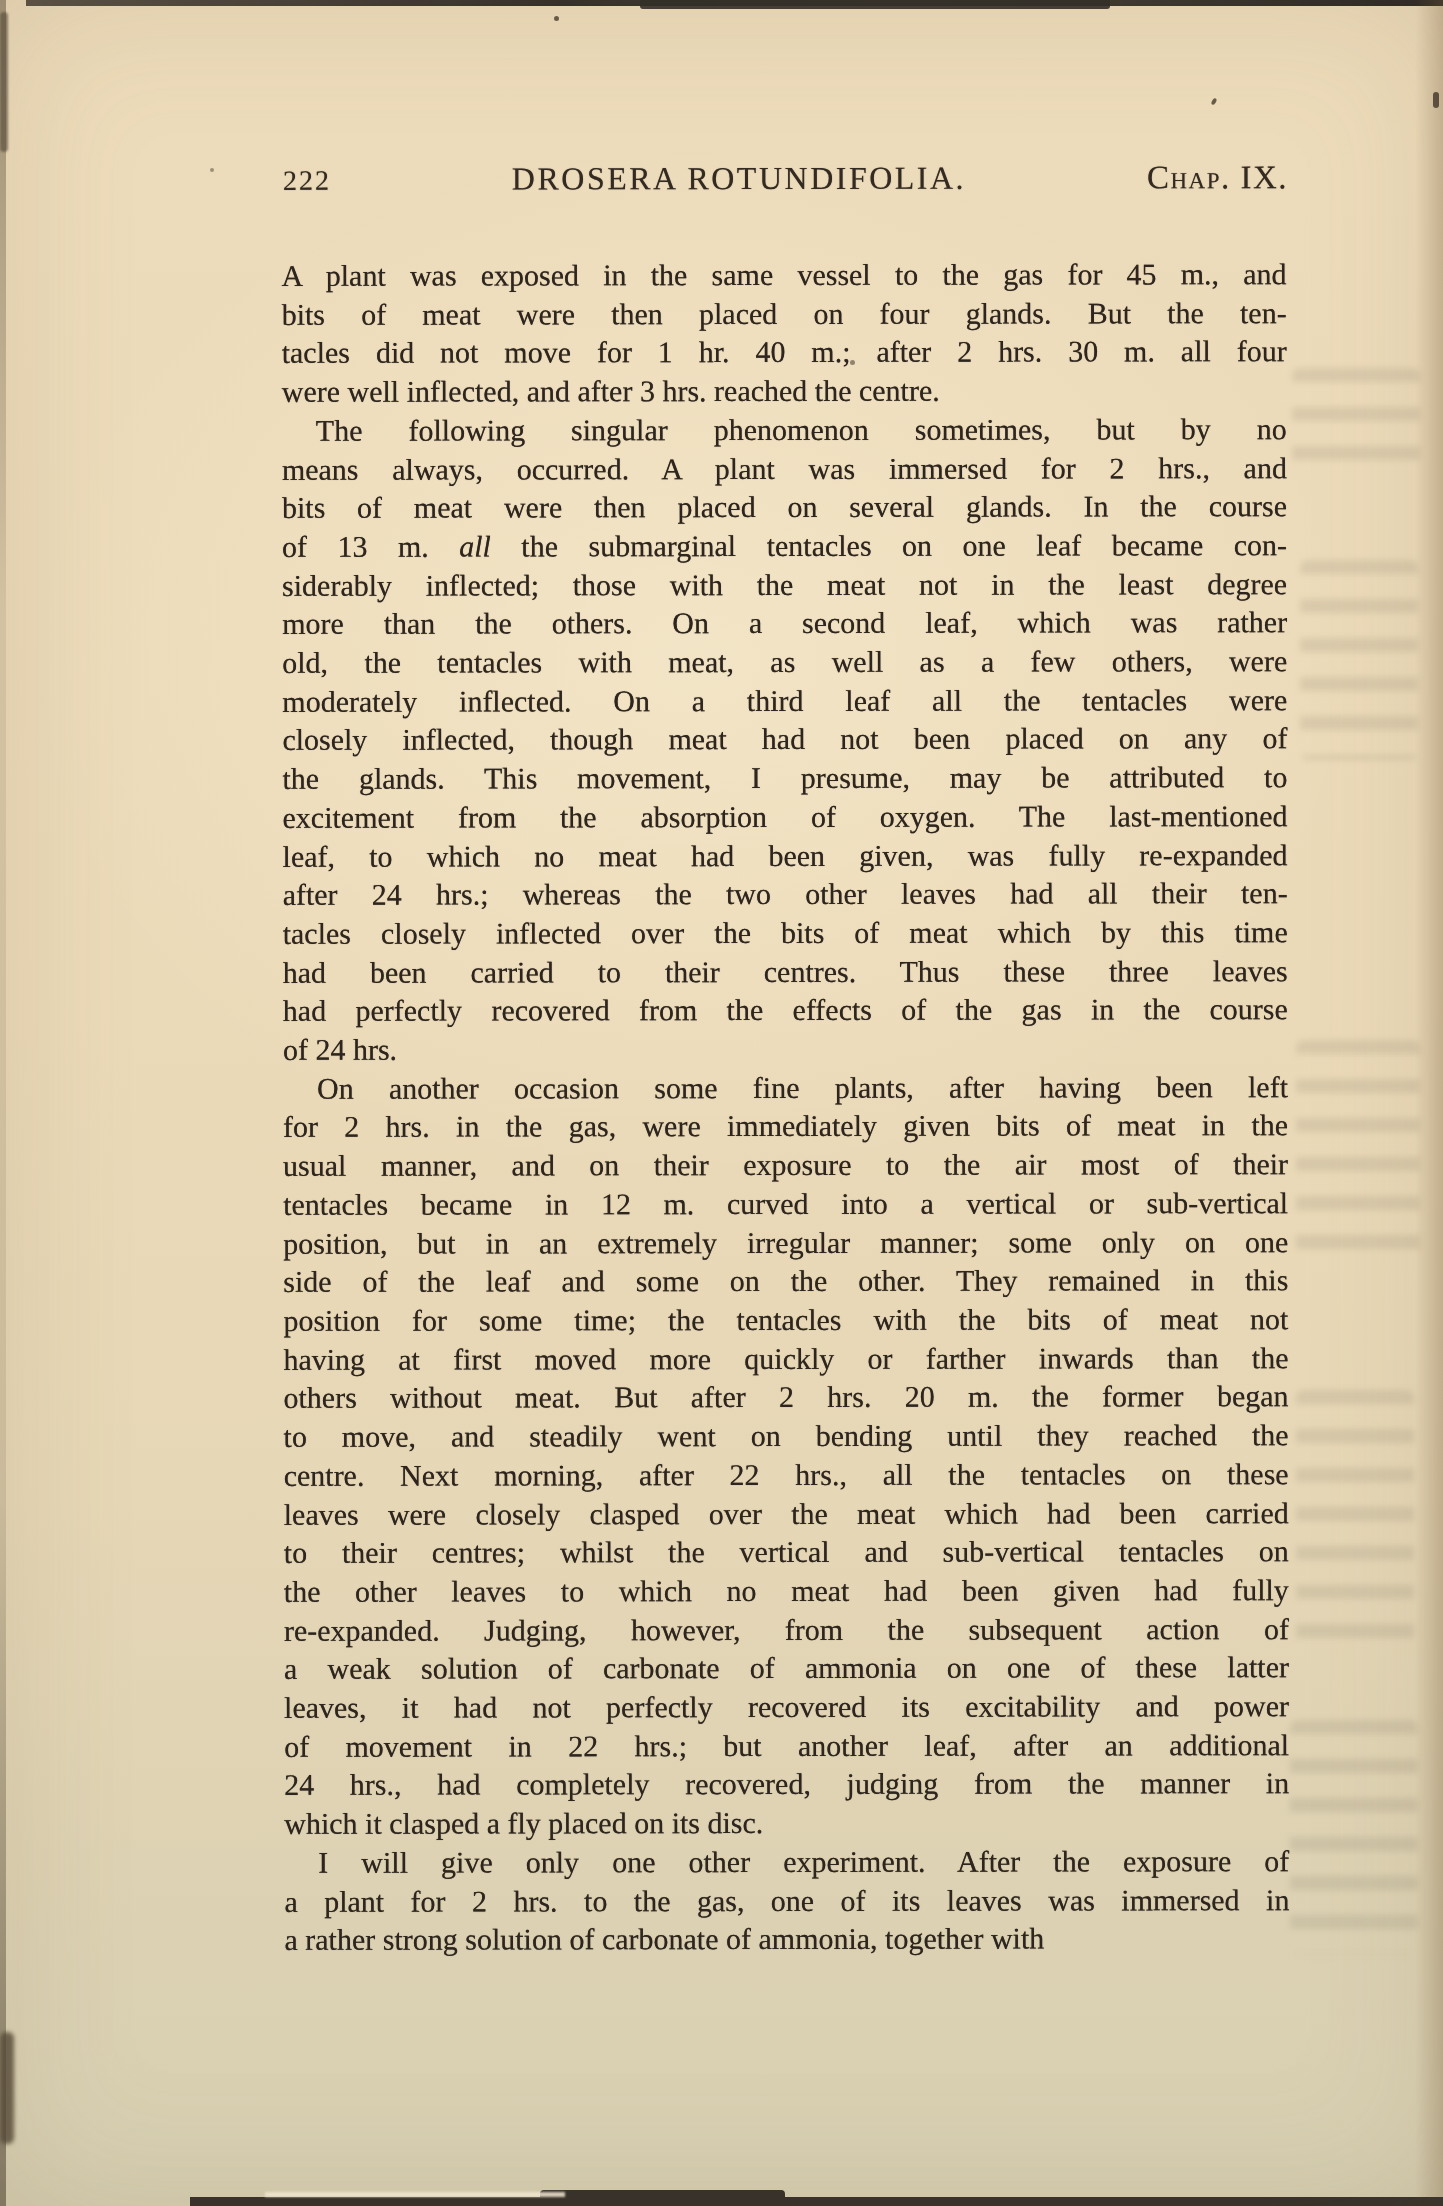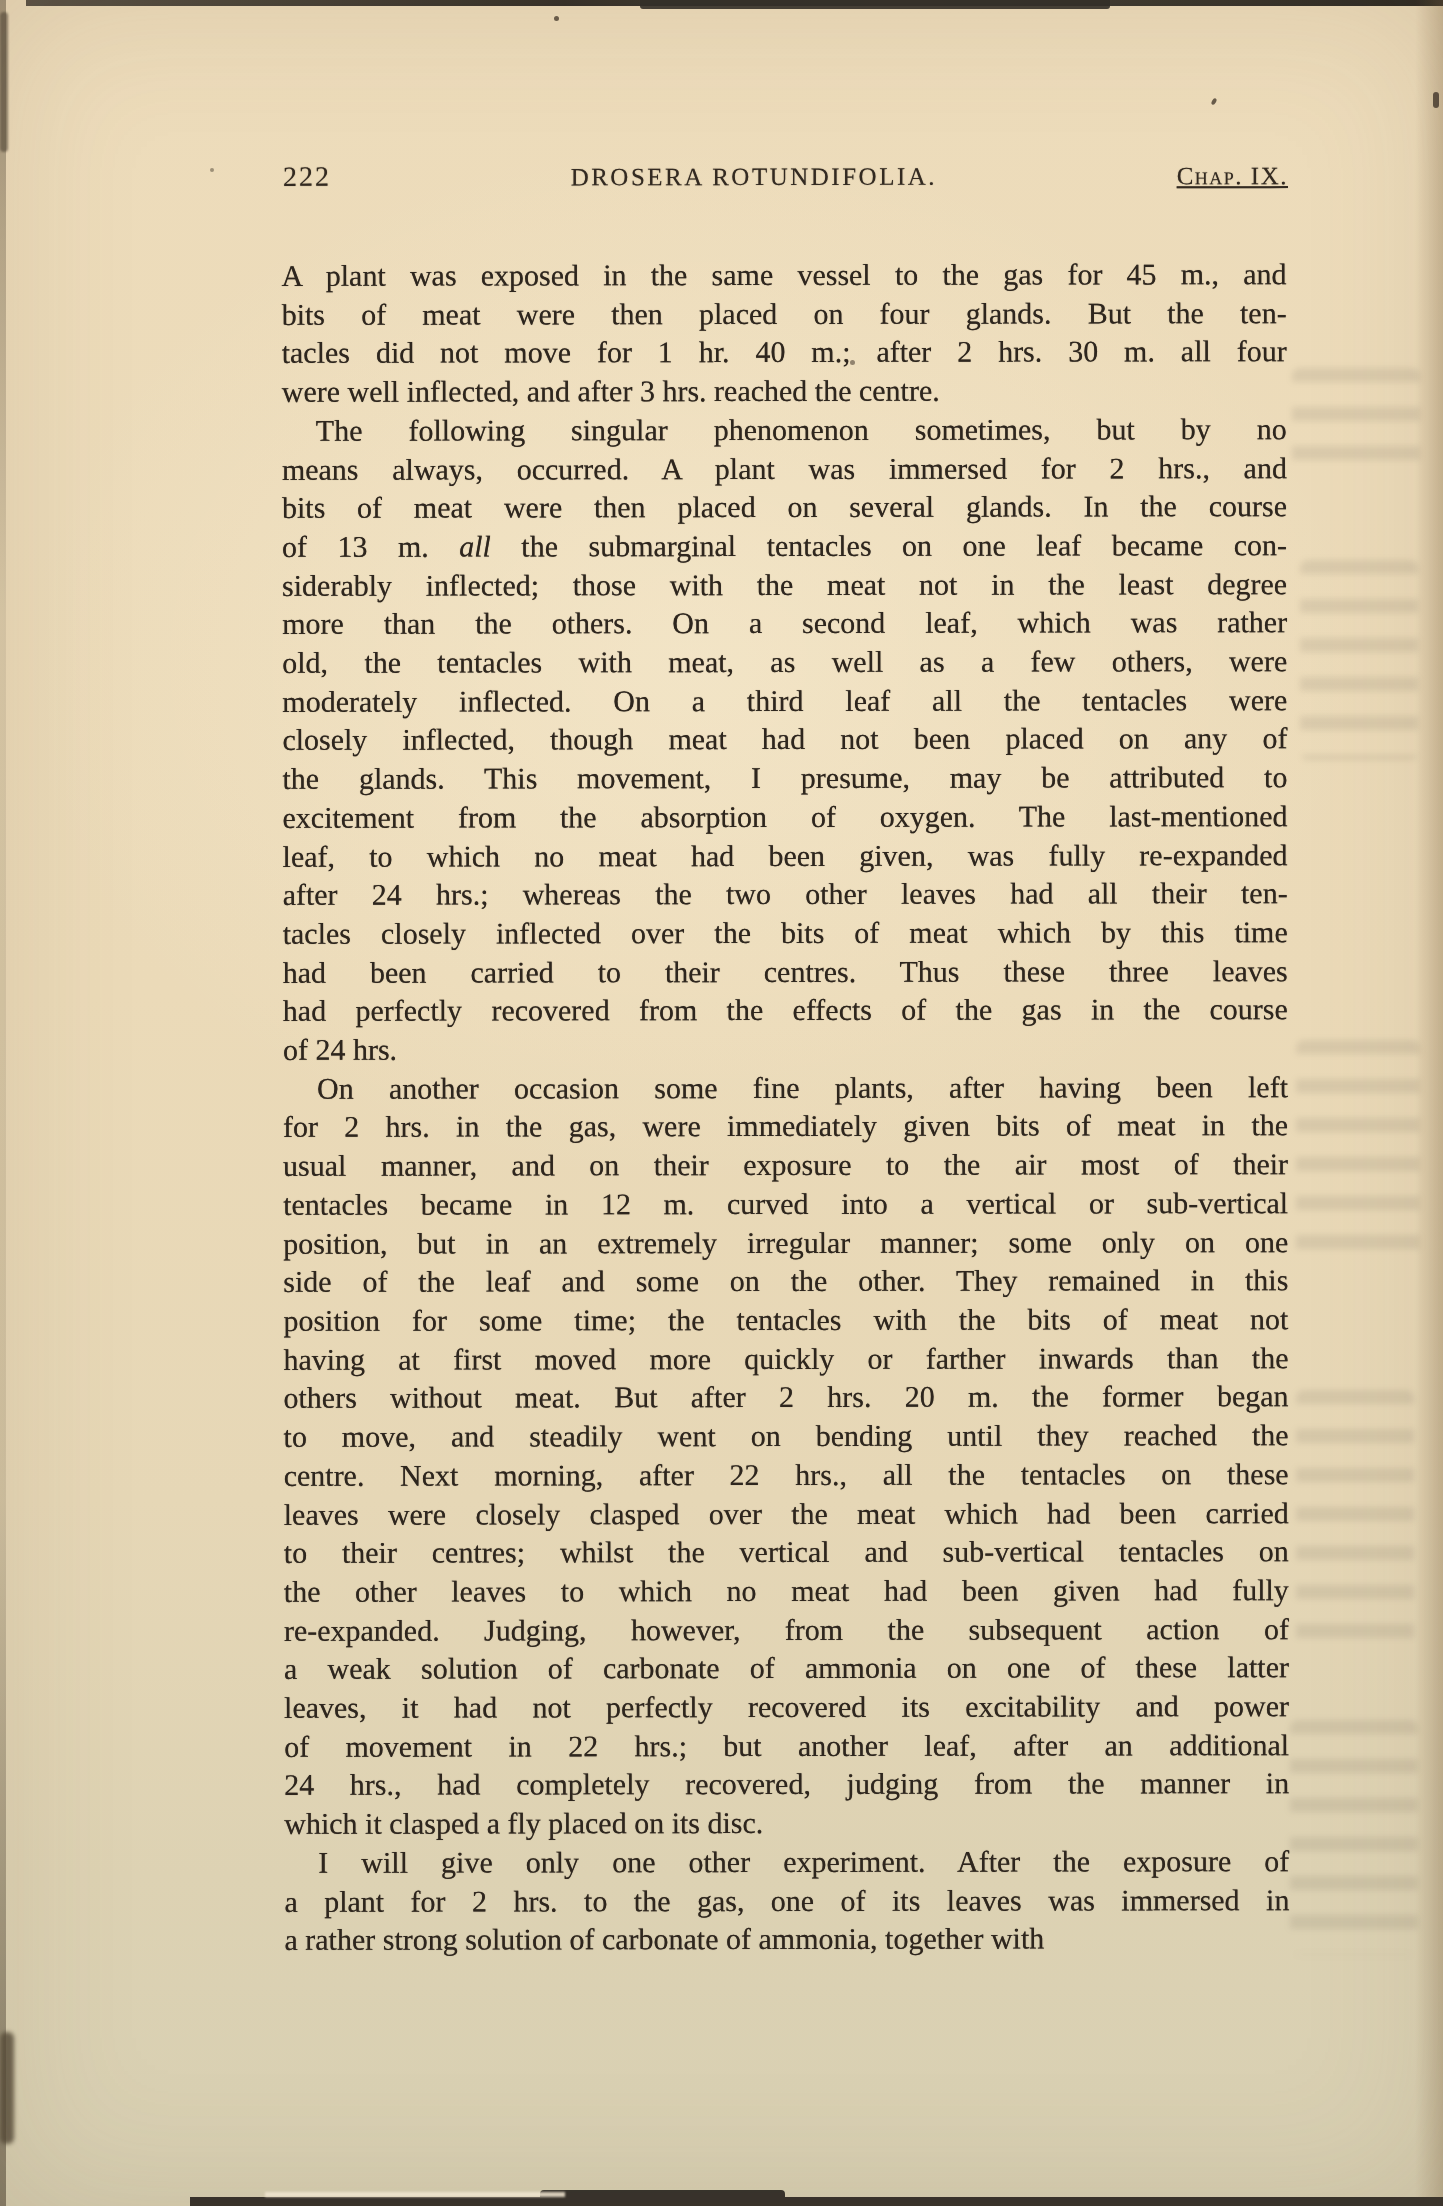--- a/index.html
+++ b/index.html
@@ -25,27 +25,26 @@
     position: absolute; left: 283px; top: 160px; width: 1005px;
     display: flex; justify-content: space-between; align-items: baseline;
     color: #332a21;
     transform: rotate(-0.1deg);
   }
   .pagenum {
     font-size: 28px; letter-spacing: 2px;
     text-shadow: 0 0 1px rgba(50,42,33,0.65);
   }
   .runtitle {
-    font-size: 25px; letter-spacing: 2.5px;
+    font-size: 32px; letter-spacing: 2.5px;
     text-shadow: 0 0 1px rgba(50,42,33,0.55);
   }
   .chapter {
-    font-size: 25px; font-variant: small-caps; letter-spacing: 1.5px;
+    font-size: 33px; font-variant: small-caps; letter-spacing: 1.5px;
     text-shadow: 0 0 1px rgba(50,42,33,0.55);
-    text-decoration: underline;
   }
   
   .text-block {
     position: absolute; left: 283px; top: 256px; width: 1005px;
     color: #2e261e;
     font-size: 30px; line-height: 38.7px;
     text-shadow: 0 0 0.7px rgba(46,38,30,0.75);
     transform: rotate(-0.1deg);
   }
   .para { margin: 0; }

